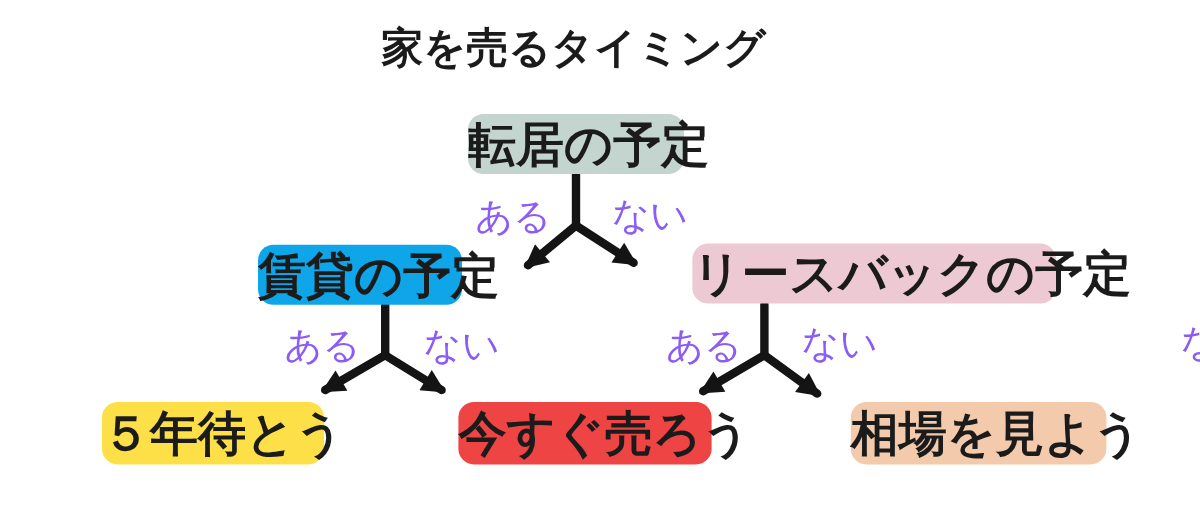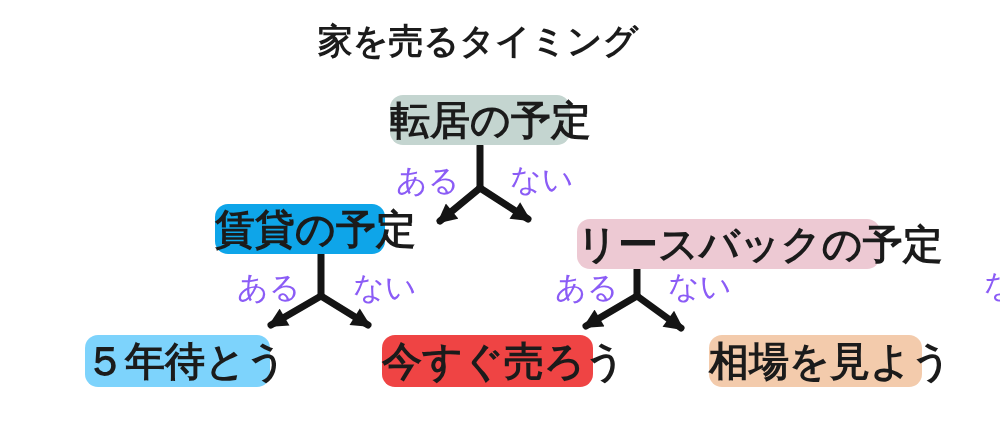--- a/index.html
+++ b/index.html
@@ -5,20 +5,21 @@
   html,body{margin:0;padding:0;}
   body{
     font-family:"Liberation Sans","DejaVu Sans",sans-serif;
     background:#ffffff;
   }
   .canvas{
     position:relative;
     width:1000px;height:438px;
     overflow:hidden;
     background:#ffffff;
+    font-family:Liberation Serif, serif;
   }
   .title{
     position:absolute;
     top:19px;left:0;width:956px;
     text-align:center;
     font-size:35px;line-height:44px;
     font-weight:bold;color:#1b1b1b;
     letter-spacing:0px;
     white-space:nowrap;
   }
@@ -79,25 +80,25 @@
   </svg>
 
   <div class="node node-root" style="background-color: rgb(196, 213, 208);">
     <span>転居の予定</span>
   </div>
 
   <div class="node node-rent" style="background-color: #0ea5e9;">
     <span>賃貸の予定</span>
   </div>
 
-  <div class="node node-leaseback" style="background-color: rgb(237, 201, 211); margin-top: 16px;">
+  <div class="node node-leaseback" style="background-color: rgb(237, 201, 211);">
     <span>リースバックの予定</span>
   </div>
 
-  <div class="node node-wait5" style="background-color: #7dd3fc;">
+  <div class="node node-wait5" style="background-color: #fde047;">
     <span>５年待とう</span>
   </div>
 
   <div class="node node-sellnow" style="background-color: #ef4444;">
     <span>今すぐ売ろう</span>
   </div>
 
   <div class="node node-market" style="background-color: rgb(243, 203, 172);">
     <span>相場を見よう</span>
   </div>

